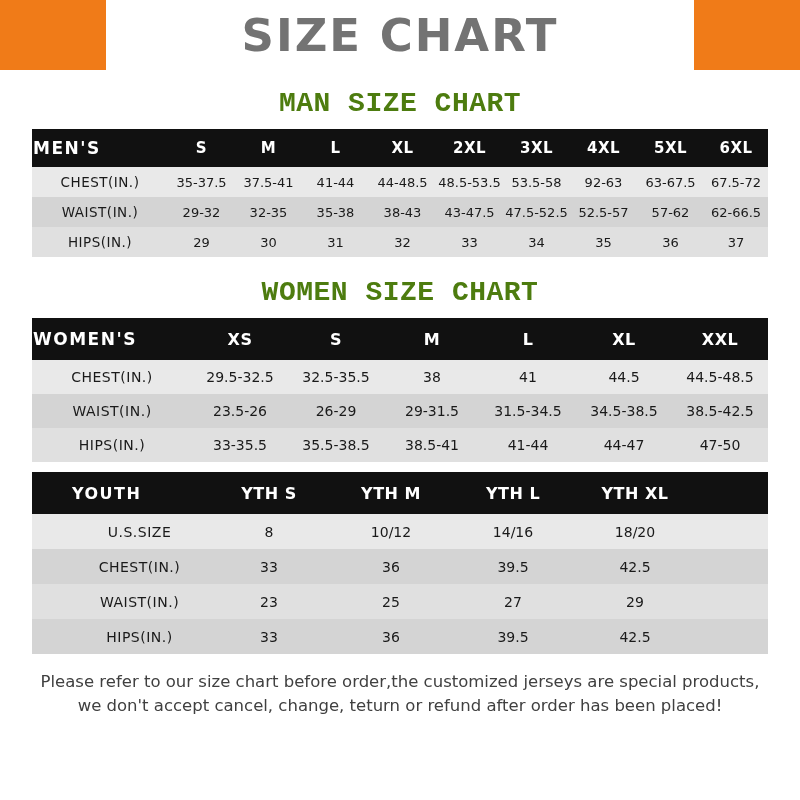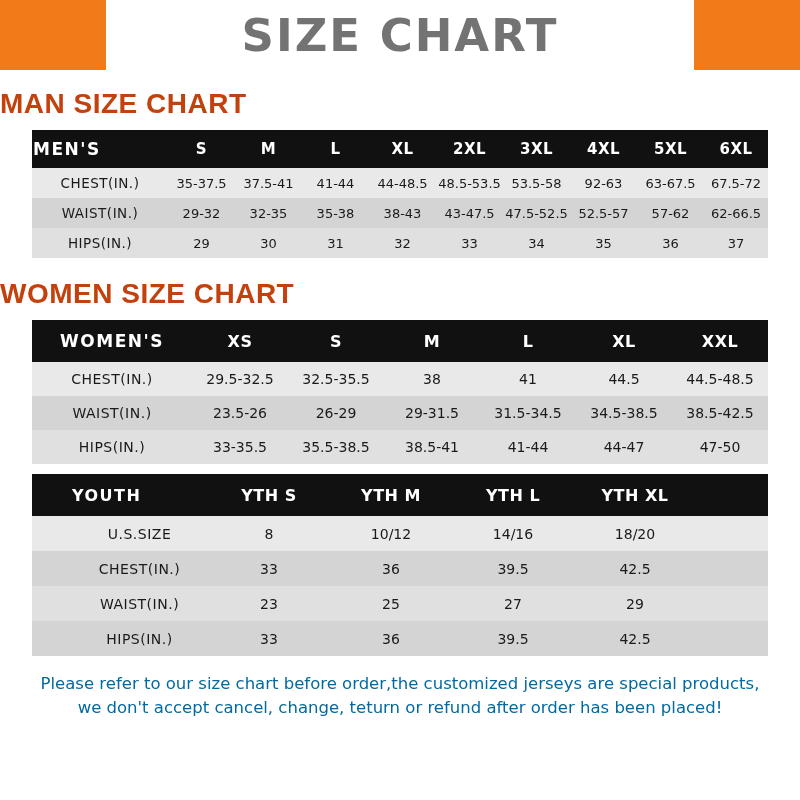--- a/index.html
+++ b/index.html
@@ -39,24 +39,25 @@
   .banner-title {
     font-family: "DejaVu Sans", sans-serif;
     font-weight: bold;
     font-size: 45px;
     letter-spacing: 2px;
     color: #737373;
     line-height: 1;
   }
   
   .section-title {
-    font-family: Liberation Sans, sans-serif;
+    text-align: center;
+    font-family: Liberation Mono, monospace;
     font-weight: bold;
     font-size: 28px;
-    color: #c2410c;
+    color: #4d7c0f;
     letter-spacing: 0.5px;
   }
   .st-man   { margin-top: 18px; }
   .st-women { margin-top: 20px; }
   .st-youth { margin-top: 22px; }
 
   
   .chart {
     margin: 10px auto 0 auto;
     border-collapse: collapse;
@@ -95,32 +96,32 @@
     font-size: 13.5px;
     letter-spacing: 0.5px;
     text-align: center;
   }
   .chart tr.light  { background: #e9e9e9; }
   .chart tr.dark   { background: #d4d4d4; }
   .chart tr.light2 { background: #e0e0e0; }
 
   .chart.women tr.head-row td.rowlabel { font-size: 17px; }
   .chart.women td { height: 32px; font-size: 14px; }
-  .chart.women tr.head-row td { height: 40px; font-size: 16px; text-align: center; }
+  .chart.women tr.head-row td { height: 40px; font-size: 16px; }
 
   .chart.youth tr.head-row td { height: 40px; font-size: 16px; }
   .chart.youth td { height: 33px; font-size: 14px; }
   .chart.youth td.rowlabel { letter-spacing: 0.5px; padding-left: 40px; }
 
   
   .note {
     margin: 16px auto 16px auto;
     width: 752px;
     text-align: center;
-    color: #0369a1;
+    color: #404040;
     font-size: 16.5px;
     line-height: 1.45;
     font-family: "DejaVu Sans", sans-serif;
   }
   .note .line { display: block; }
 </style>
 </head>
 <body>
 
 <div class="page">

